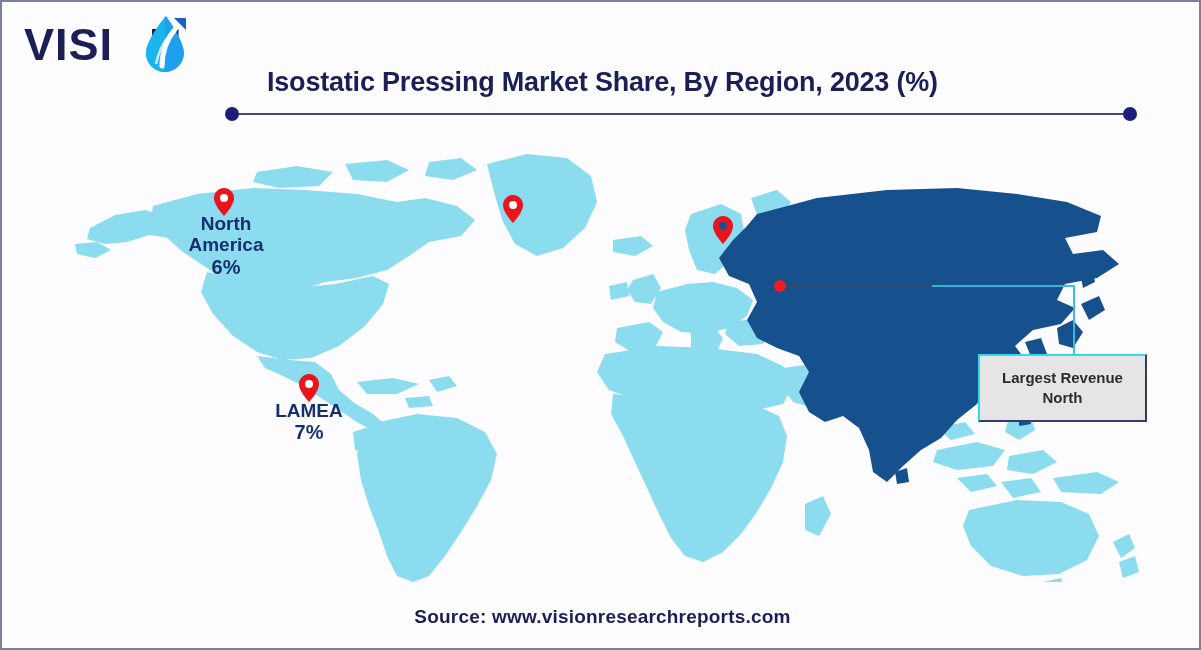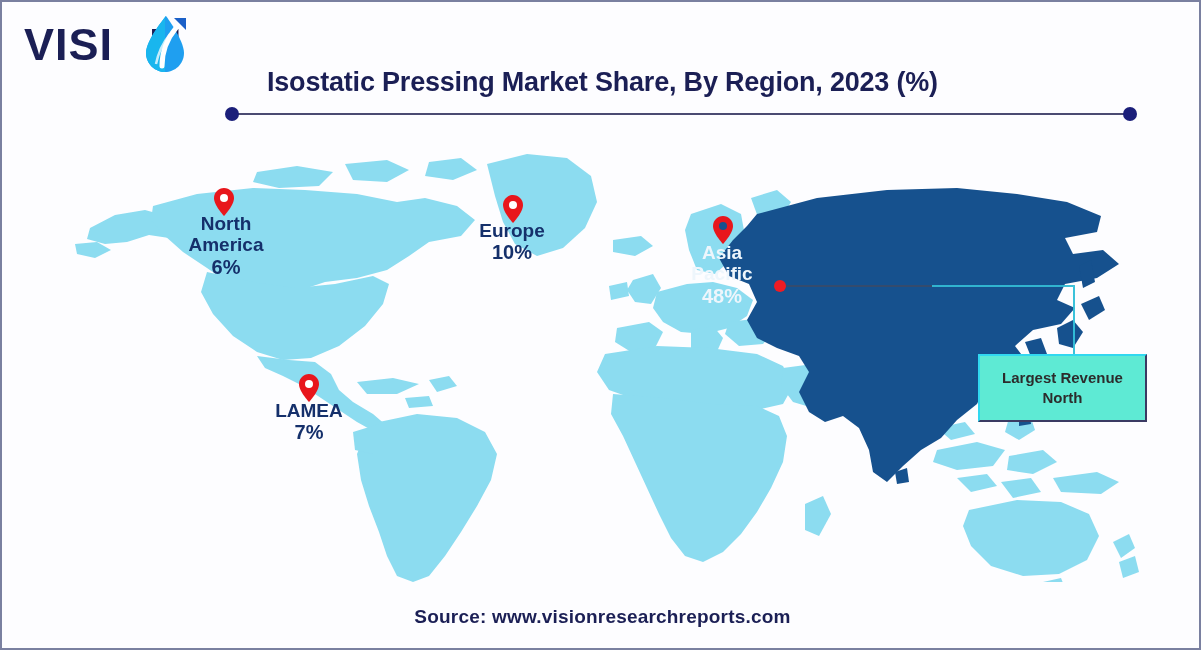--- a/index.html
+++ b/index.html
@@ -81,21 +81,21 @@
   #pin-la{left:296px;top:371px;}
 
   
   #callout-connector{
     position:absolute;left:770px;top:272px;width:320px;height:95px;
     pointer-events:none;
   }
   #callout-box{
     position:absolute;left:976px;top:352px;width:169px;height:68px;
     box-sizing:border-box;
-    background:#5eead4;
+    background:#e5e5e5;
     border-top:2px solid #31d8f0;
     border-left:2px solid #31d8f0;
     border-right:2px solid #3b3a63;
     border-bottom:2px solid #3b3a63;
     display:flex;align-items:center;justify-content:center;
   }
   #callout-text{
     font-size:15px;font-weight:bold;color:#2c2c2c;
     text-align:center;line-height:1.35;
   }
@@ -252,34 +252,25 @@
   <div class="region-label dark" id="lbl-na">
     <span class="rl-name">North</span>
     <span class="rl-name">America</span>
     <span class="rl-val">6%</span>
   </div>
 
   <svg class="pin" id="pin-eu" viewBox="0 0 22 30">
     <path d="M11 1 C5.5 1 1 5.5 1 11 C1 18.5 11 29 11 29 C11 29 21 18.5 21 11 C21 5.5 16.5 1 11 1 Z" fill="#e8161c"></path>
     <circle cx="11" cy="11" r="4" fill="#ffffff"></circle>
   </svg>
-  <div class="region-label dark" id="lbl-eu">
-    <span class="rl-name">Europe</span>
-    <span class="rl-val">10%</span>
-  </div>
 
   <svg class="pin" id="pin-ap" viewBox="0 0 22 30">
     <path d="M11 1 C5.5 1 1 5.5 1 11 C1 18.5 11 29 11 29 C11 29 21 18.5 21 11 C21 5.5 16.5 1 11 1 Z" fill="#e8161c"></path>
     <circle cx="11" cy="11" r="4" fill="#16518e"></circle>
   </svg>
-  <div class="region-label light" id="lbl-ap">
-    <span class="rl-name">Asia</span>
-    <span class="rl-name">Pacific</span>
-    <span class="rl-val">48%</span>
-  </div>
 
   <svg class="pin" id="pin-la" viewBox="0 0 22 30">
     <path d="M11 1 C5.5 1 1 5.5 1 11 C1 18.5 11 29 11 29 C11 29 21 18.5 21 11 C21 5.5 16.5 1 11 1 Z" fill="#e8161c"></path>
     <circle cx="11" cy="11" r="4" fill="#ffffff"></circle>
   </svg>
   <div class="region-label dark" id="lbl-la">
     <span class="rl-name">LAMEA</span>
     <span class="rl-val">7%</span>
   </div>
 

